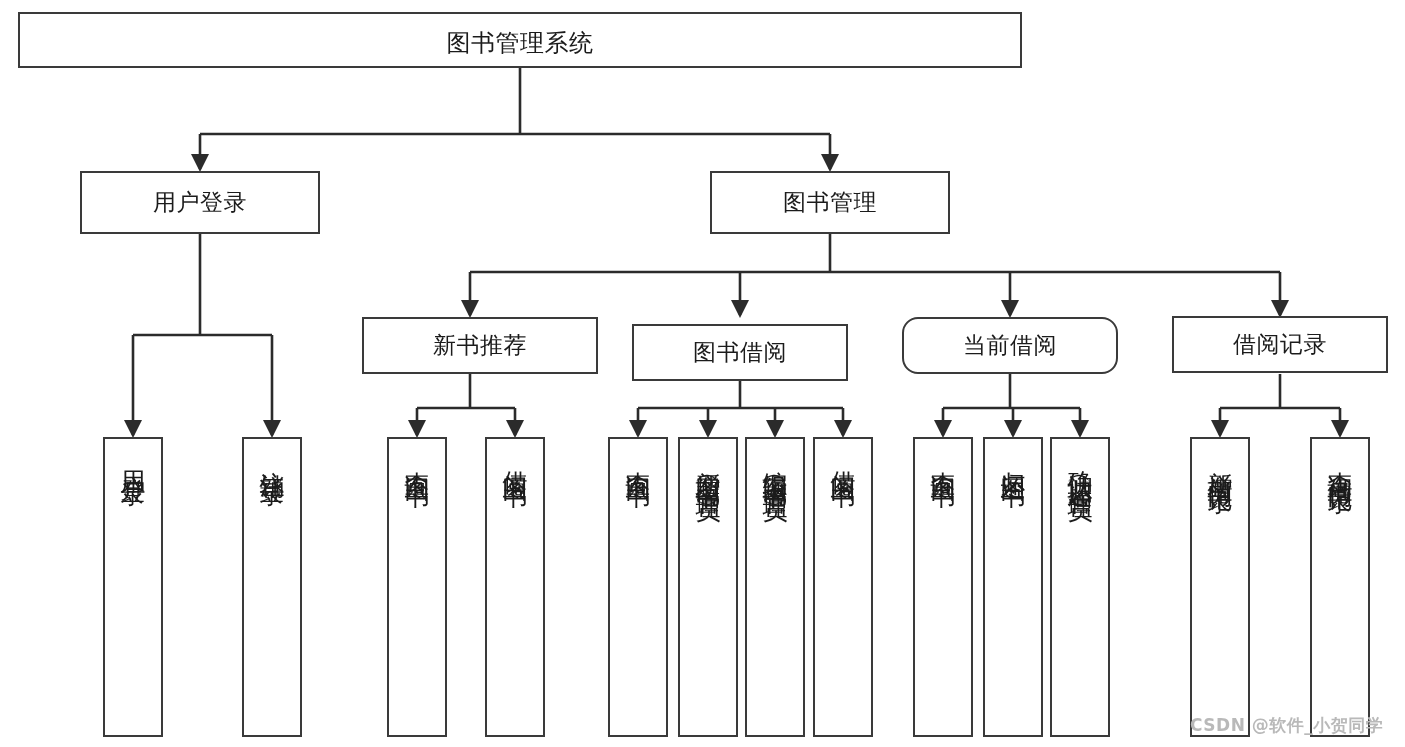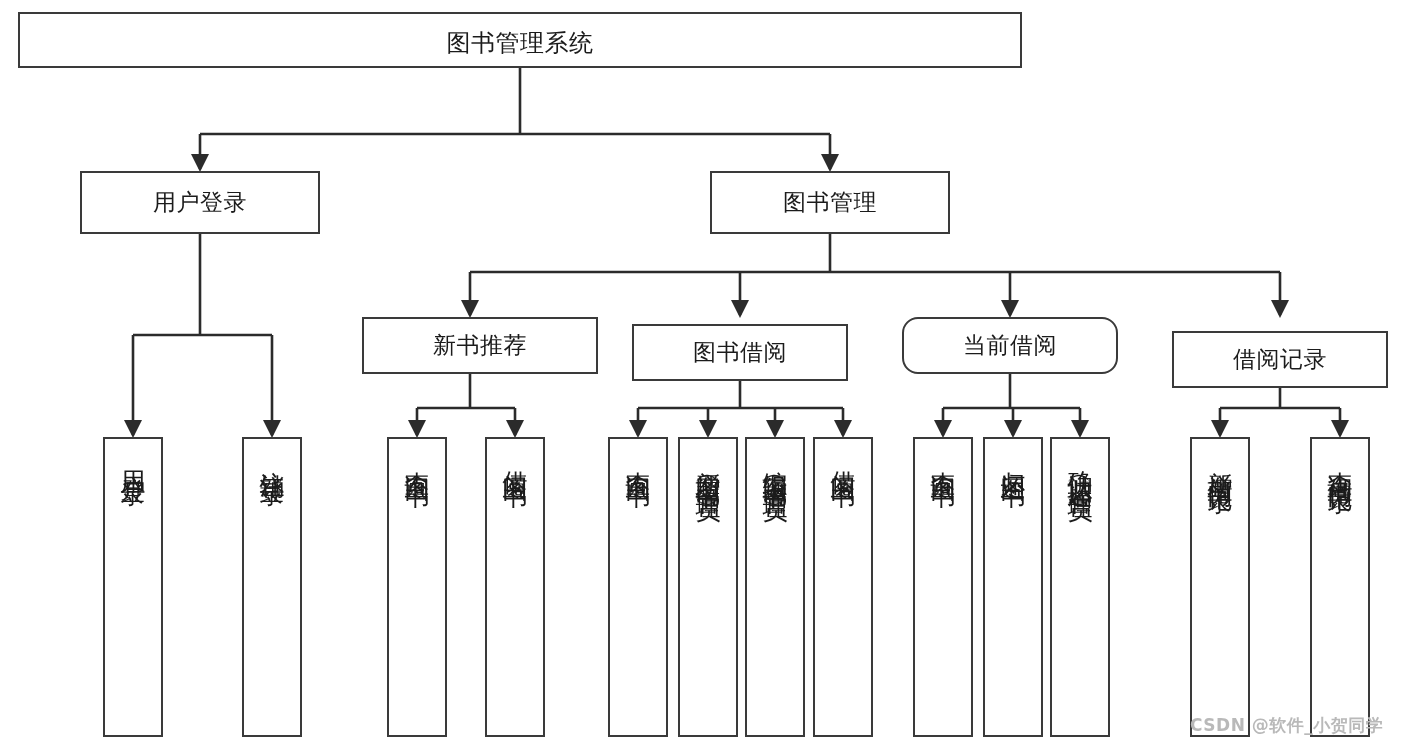--- a/index.html
+++ b/index.html
@@ -128,21 +128,21 @@
       </div>
       <div class="node h" style="left: 362px; top: 317px; width: 236px; height: 57px; align-items: center;">
         <span class="label">新书推荐</span>
       </div>
       <div class="node h" style="left: 632px; top: 324px; width: 216px; height: 57px;">
         <span class="label">图书借阅</span>
       </div>
       <div class="node h" style="left: 902px; top: 317px; width: 216px; height: 57px; border-radius: 16px;">
         <span class="label">当前借阅</span>
       </div>
-      <div class="node h" style="left: 1172px; top: 331px; width: 216px; height: 57px;">
+      <div class="node h" style="left: 1172px; top: 316px; width: 216px; height: 57px;">
         <span class="label">借阅记录</span>
       </div>
       <div class="node v" style="left: 103px; top: 437px; width: 60px; height: 300px;">
         <span class="label">用户登录</span>
       </div>
       <div class="node v" style="left: 242px; top: 437px; width: 60px; height: 300px;">
         <span class="label">注销登录</span>
       </div>
       <div class="node v" style="left: 387px; top: 437px; width: 60px; height: 300px;">
         <span class="label">查询图书</span>

